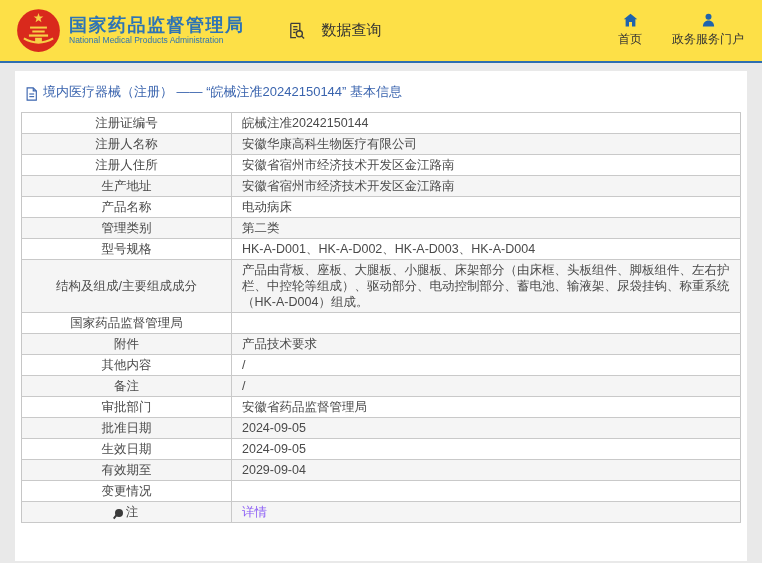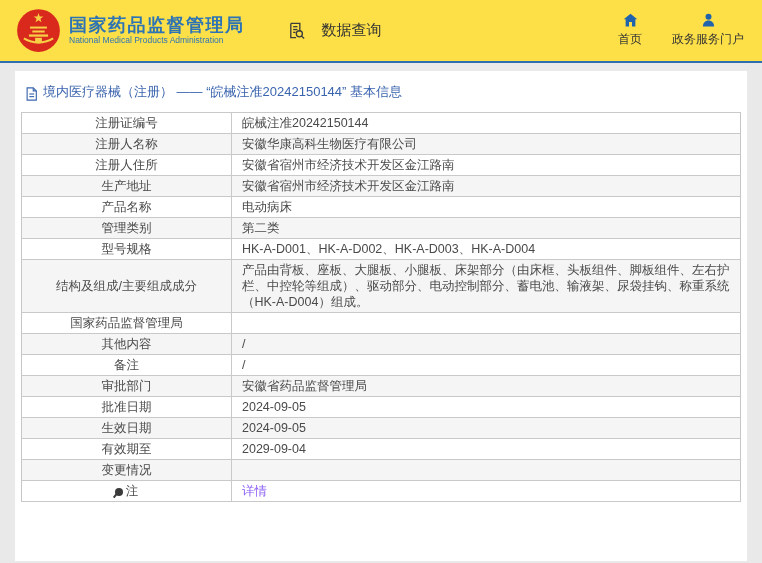--- a/index.html
+++ b/index.html
@@ -181,20 +181,24 @@
         </tr>
         <tr>
           <td class="lbl">结构及组成/主要组成成分</td>
           <td class="val">产品由背板、座板、大腿板、小腿板、床架部分（由床框、头板组件、脚板组件、左右护栏、中控轮等组成）、驱动部分、电动控制部分、蓄电池、输液架、尿袋挂钩、称重系统（HK-A-D004）组成。</td>
         </tr>
         <tr>
           <td class="lbl">国家药品监督管理局</td>
           <td class="val"></td>
         </tr>
         <tr>
+          <td class="lbl">附件</td>
+          <td class="val">产品技术要求</td>
+        </tr>
+        <tr>
           <td class="lbl">其他内容</td>
           <td class="val">/</td>
         </tr>
         <tr>
           <td class="lbl">备注</td>
           <td class="val">/</td>
         </tr>
         <tr>
           <td class="lbl">审批部门</td>
           <td class="val">安徽省药品监督管理局</td>

